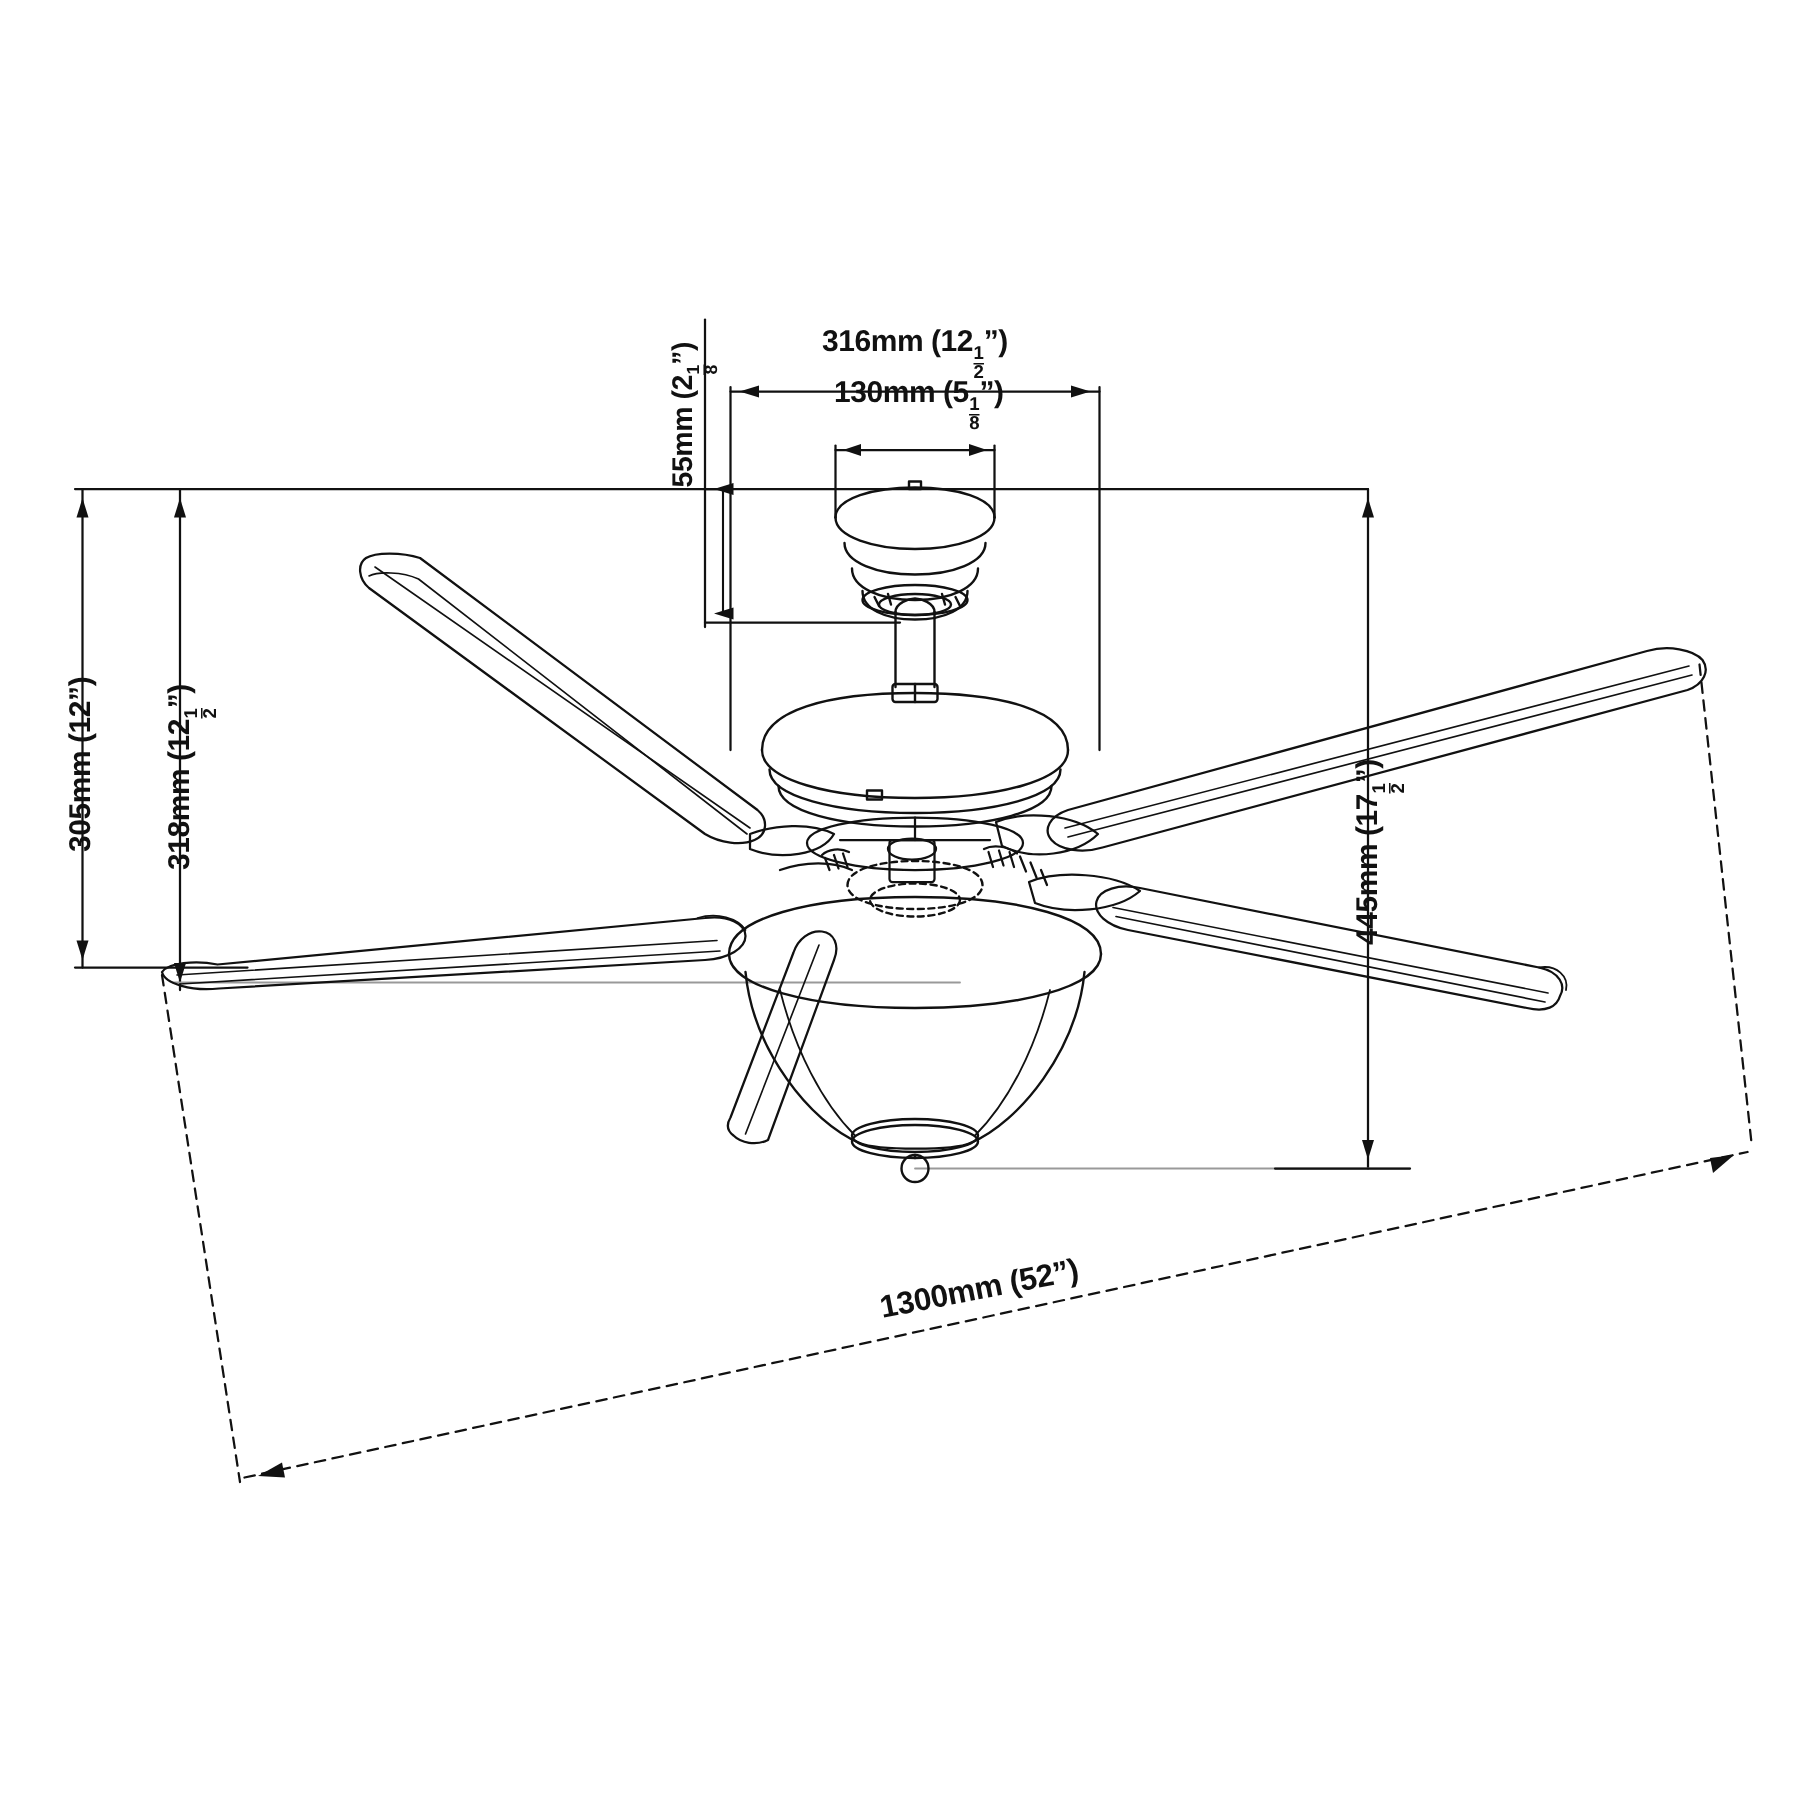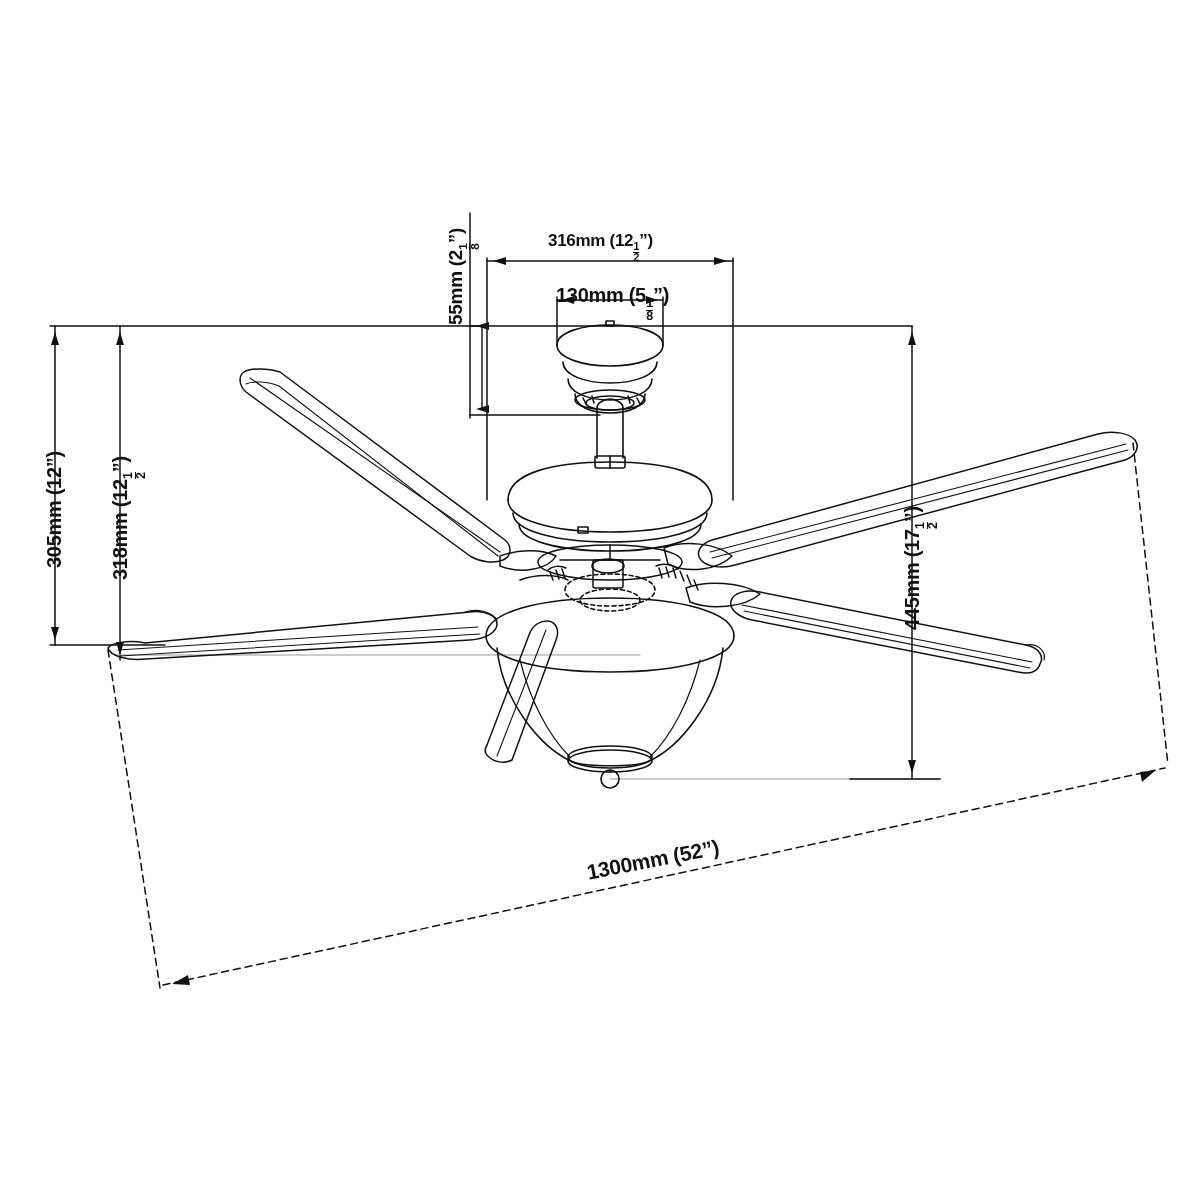--- a/index.html
+++ b/index.html
@@ -265,28 +265,28 @@
       </span><span>”)</span>
   </div>
 
   <div class="dim-label rot-ccw" style="left:446px; top:325px; font-size:19px;">
     <span>55mm</span><span>&nbsp;(</span><span>2</span><span class="frac">
         <span class="num">1</span>
         <span class="den">8</span>
       </span><span>”)</span>
   </div>
 
-  <div class="dim-label" style="left:548px; top:232px; font-size:17px;">
+  <div class="dim-label" style="left:548px; top:218px; font-size:20px;">
     <span>316mm</span><span>&nbsp;(</span><span>12</span><span class="frac">
         <span class="num">1</span>
         <span class="den">2</span>
       </span><span>”)</span>
   </div>
 
-  <div class="dim-label" style="left:556px; top:285px; font-size:20px;">
+  <div class="dim-label" style="left:556px; top:252px; font-size:20px;">
     <span>130mm</span><span>&nbsp;(</span><span>5</span><span class="frac">
         <span class="num">1</span>
         <span class="den">8</span>
       </span><span>”)</span>
   </div>
 
   <div class="dim-label rot-ccw" style="left:902px; top:630px; font-size:20px;">
     <span>445mm</span><span>&nbsp;(</span><span>17</span><span class="frac">
         <span class="num">1</span>
         <span class="den">2</span>

